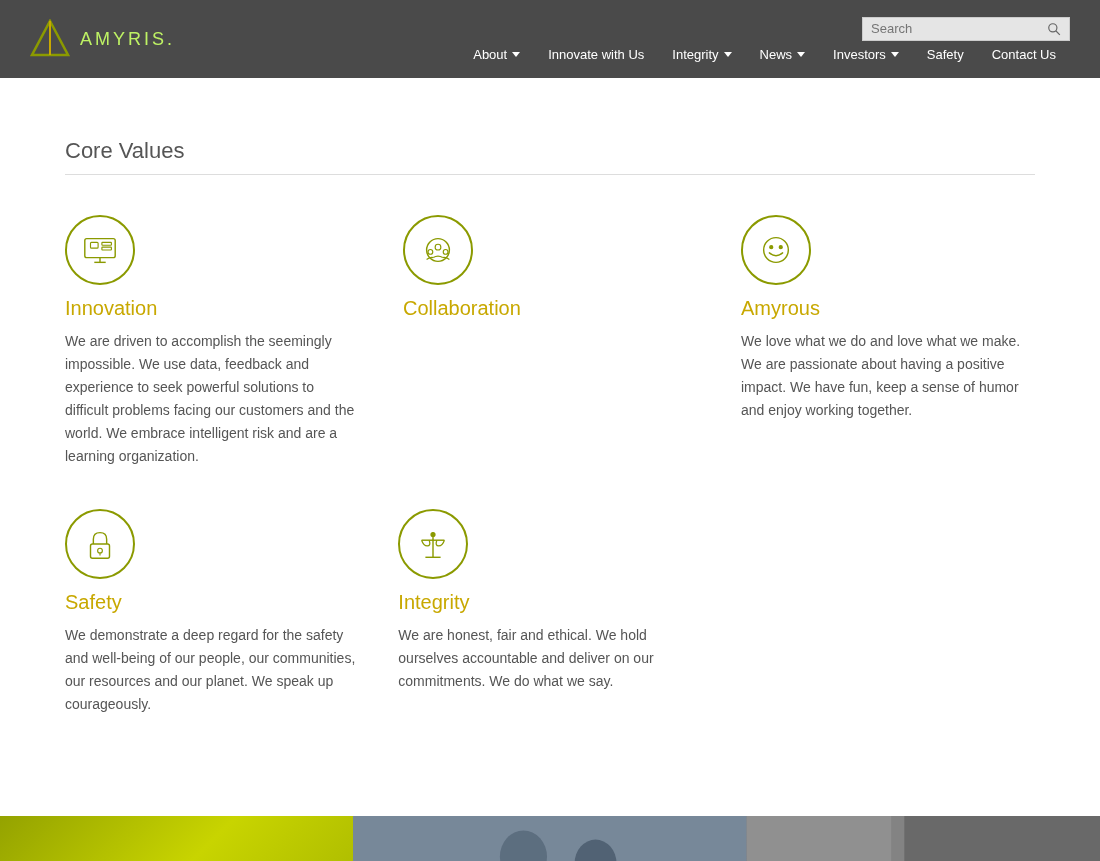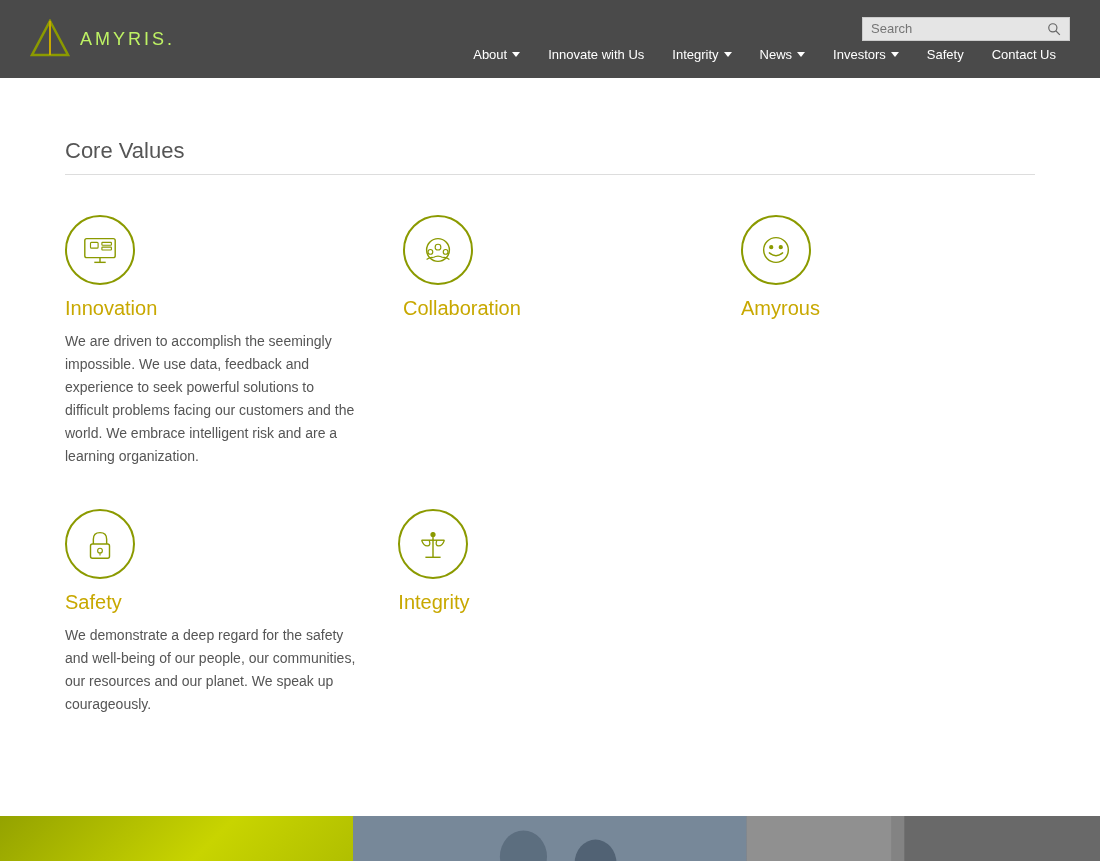--- a/index.html
+++ b/index.html
@@ -289,20 +289,21 @@
     <div class="value-item">
       <div class="value-icon-wrap">
         <svg viewBox="0 0 40 40">
           <circle cx="20" cy="20" r="13" stroke="#8b9a00" stroke-width="1.5" fill="none"></circle>
           <circle cx="15" cy="17" r="1.5" fill="#8b9a00"></circle>
           <circle cx="25" cy="17" r="1.5" fill="#8b9a00"></circle>
           <path d="M13,23 Q20,29 27,23" stroke="#8b9a00" stroke-width="1.5" fill="none" stroke-linecap="round"></path>
         </svg>
       </div>
       <span class="value-title">Amyrous</span>
+      <p class="value-desc">We love what we do and love what we make. We are passionate about having a positive impact. We have fun, keep a sense of humor and enjoy working together.</p>
     </div>
 
   </div>
 
   <div class="values-row2">
 
     <div class="value-item">
       <div class="value-icon-wrap">
         <svg viewBox="0 0 40 40">
           <rect x="10" y="20" width="20" height="15" rx="2" stroke="#8b9a00" stroke-width="1.5" fill="none"></rect>
@@ -320,20 +321,21 @@
         <svg viewBox="0 0 40 40">
           <line x1="20" y1="8" x2="20" y2="34" stroke="#8b9a00" stroke-width="1.5"></line>
           <line x1="12" y1="34" x2="28" y2="34" stroke="#8b9a00" stroke-width="1.5"></line>
           <line x1="8" y1="16" x2="32" y2="16" stroke="#8b9a00" stroke-width="1.5"></line>
           <circle cx="20" cy="10" r="2" fill="#8b9a00"></circle>
           <path d="M8,16 Q10,22 14,22 Q18,22 16,16" stroke="#8b9a00" stroke-width="1.3" fill="none"></path>
           <path d="M24,16 Q22,22 26,22 Q30,22 32,16" stroke="#8b9a00" stroke-width="1.3" fill="none"></path>
         </svg>
       </div>
       <span class="value-title">Integrity</span>
+      <p class="value-desc">We are honest, fair and ethical. We hold ourselves accountable and deliver on our commitments. We do what we say.</p>
     </div>
 
     <div></div>
 
   </div>
 
 </div>
 
 <div class="bottom-images">
   <div class="bottom-img bottom-img-green">

